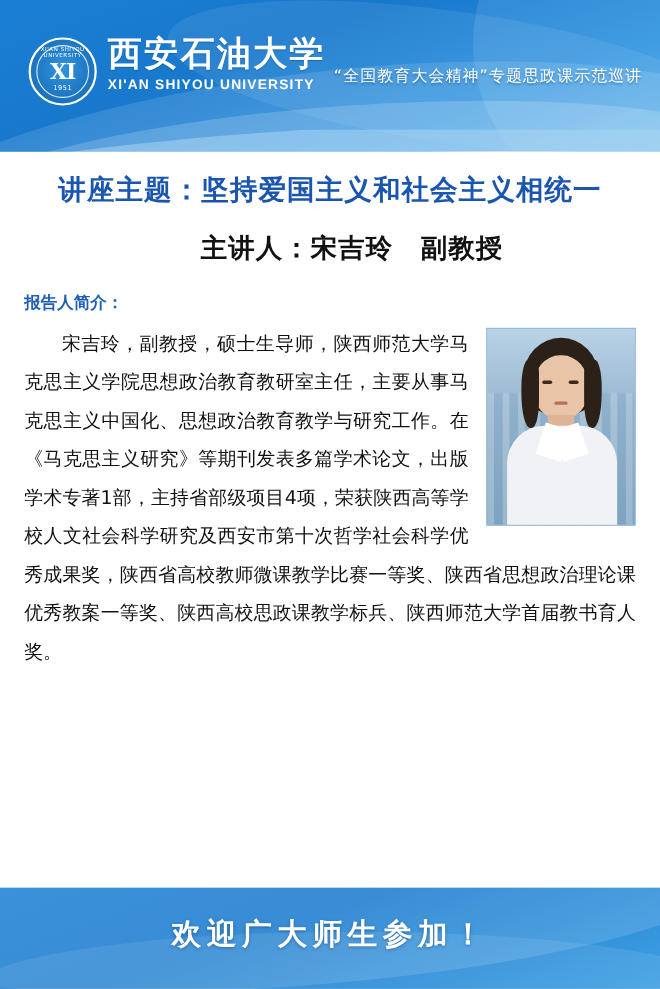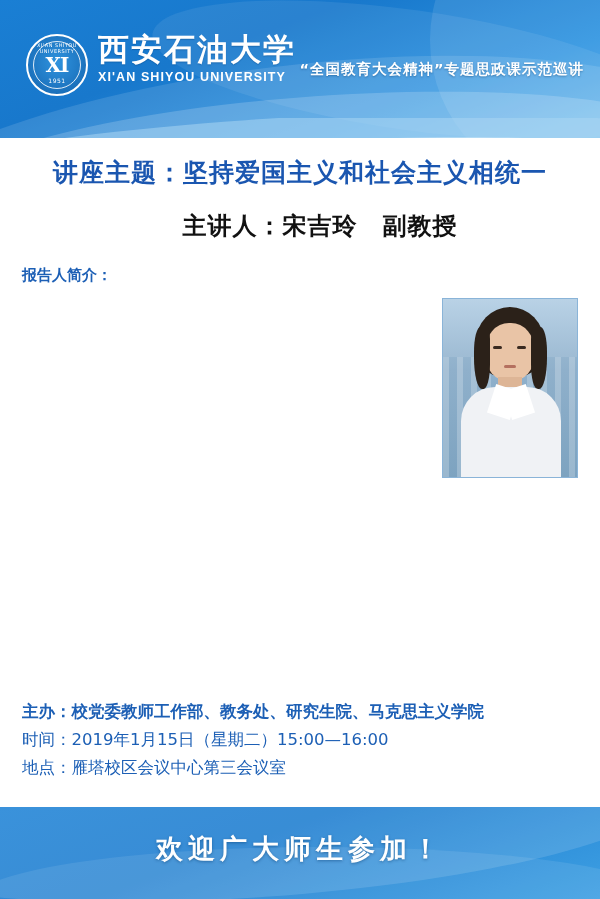--- a/index.html
+++ b/index.html
@@ -124,21 +124,21 @@
     letter-spacing: 1.1px;
     font-family: "Liberation Sans", sans-serif;
   }
 
   
   .banner-slogan {
     position: absolute;
     right: 16px; top: 60px;
     color: #ffffff;
     font-size: 14.5px;
-    font-weight: bold;
+    font-weight: normal;
     letter-spacing: 1px;
     font-family: "DejaVu Sans", sans-serif;
     text-shadow: 0 1px 2px rgba(0,50,100,0.4);
     white-space: nowrap;
     text-align: center;
   }
 
   
   .subwave {
     position: absolute;
@@ -395,26 +395,25 @@
       <div class="hair-side-r"></div>
       <div class="eye-l"></div>
       <div class="eye-r"></div>
       <div class="mouth"></div>
       <div class="neck"></div>
       <div class="torso"></div>
       <div class="collar-l"></div>
       <div class="collar-r"></div>
     </div>
 
-
-    <div class="meta">
-      <div class="row1">主办：校党委教师工作部、教务处、研究生院、马克思主义学院</div>
-      <div>时间：2019年1月15日（星期二）15:00—16:00</div>
-      <div>地点：雁塔校区会议中心第三会议室</div>
+    <div class="bio-text">
+      <div class="bio-float"></div>
+      <span class="indent" style="display:block;">宋吉玲，副教授，硕士生导师，陕西师范大学马克思主义学院思想政治教育教研室主任，主要从事马克思主义中国化、思想政治教育教学与研究工作。在《马克思主义研究》等期刊发表多篇学术论文，出版学术专著1部，主持省部级项目4项，荣获陕西高等学校人文社会科学研究及西安市第十次哲学社会科学优秀成果奖，陕西省高校教师微课教学比赛一等奖、陕西省思想政治理论课优秀教案一等奖、陕西高校思政课教学标兵、陕西师范大学首届教书育人奖。</span>
     </div>
+
 
   </div>
 
   <div class="footer">
     <div class="fw fw1"></div>
     <div class="fw fw2"></div>
     <div class="footer-text">欢迎广大师生参加！</div>
   </div>
 
 </div>

